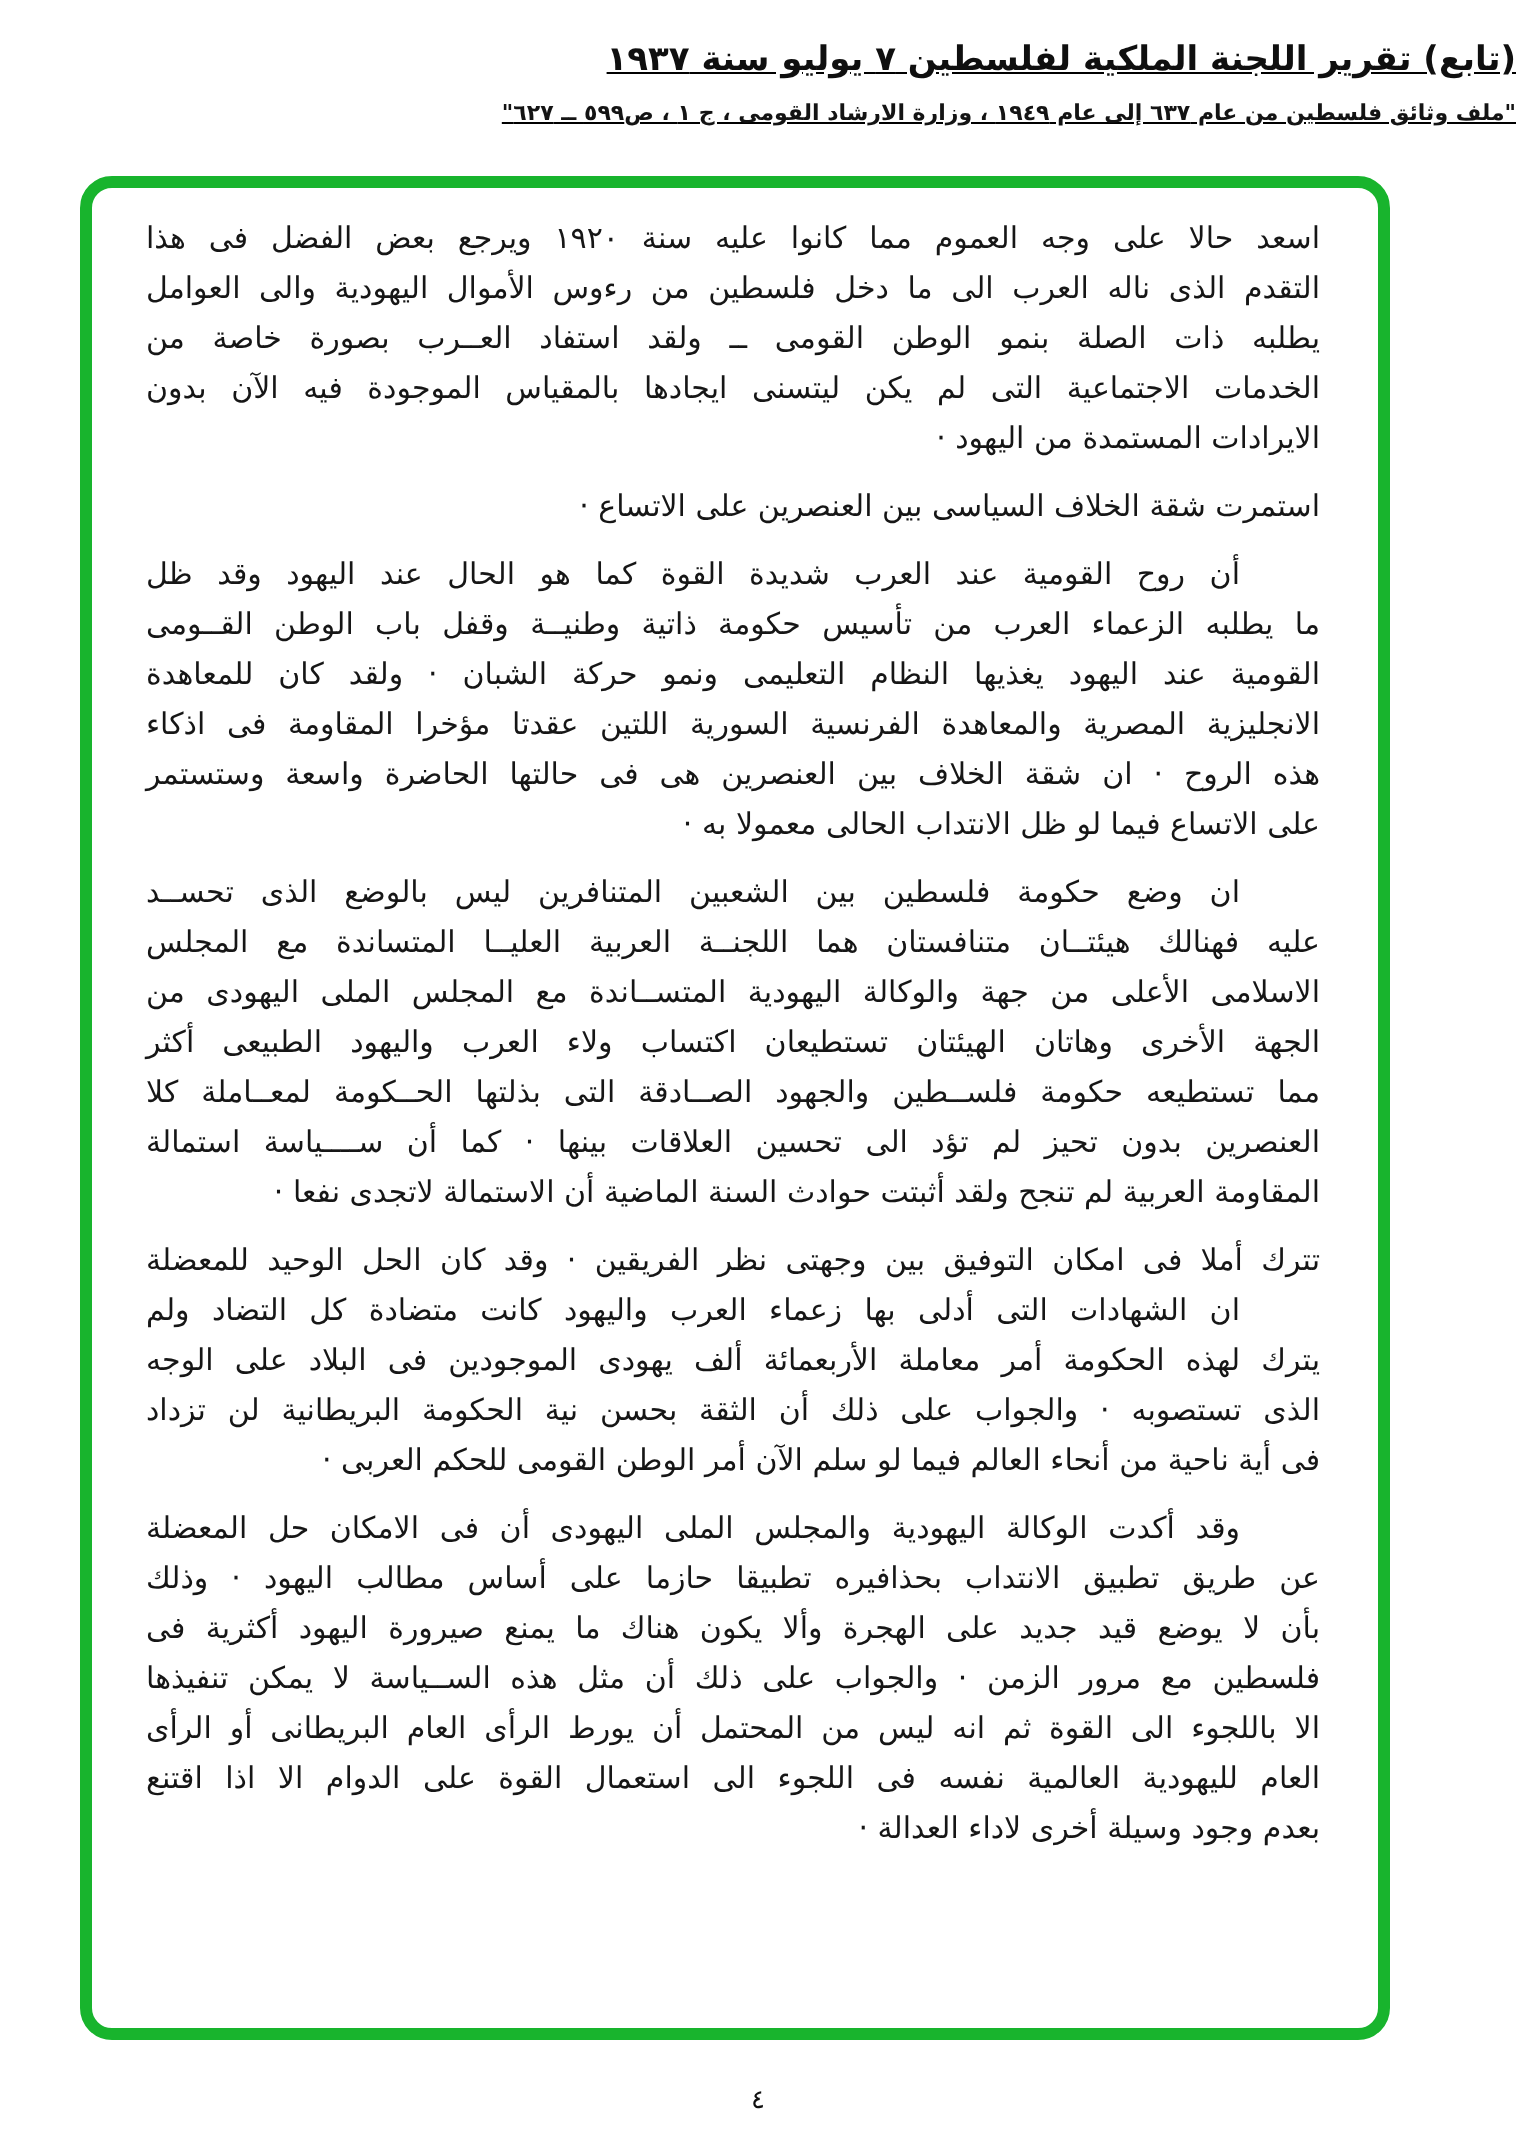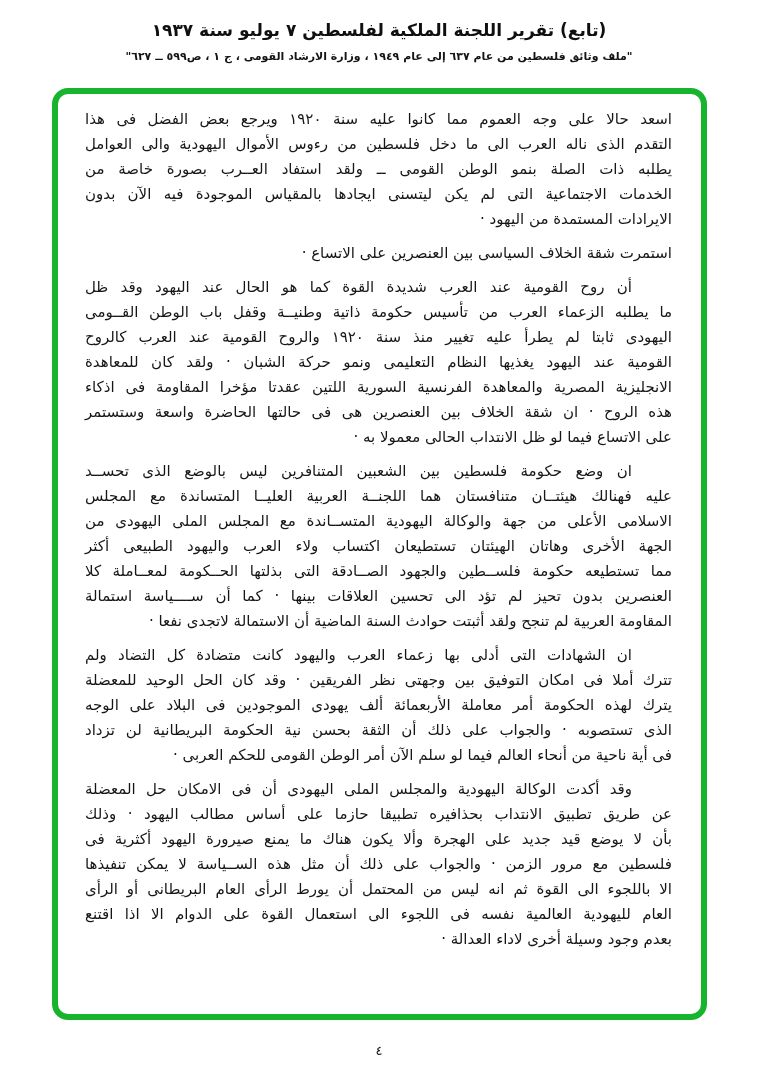--- a/index.html
+++ b/index.html
@@ -4,31 +4,31 @@
 <style>
   html, body { margin:0; padding:0; background:#ffffff; }
   .page {
     position:relative;
     width:758px; height:1078px;
     background:#ffffff;
     font-family:"DejaVu Sans", sans-serif;
     overflow:hidden;
     margin:0 auto;
   }
-  .header { position:absolute; top:20px; left:0; right:0; text-align:center; direction:rtl; }
+  .header { position:absolute; top:20px; left:0; right:0; direction:rtl;text-decoration:underline; }
   .doc-title {
     font-size:17px; font-weight:bold; color:#0f0f0f;
     letter-spacing:0; margin:0;
   }
   .doc-source {
     margin-top:10px;
     font-size:11px; font-weight:bold; color:#141414;
   }
   .content-frame {
-    position:absolute; left:52px; top:88px;
+    position:absolute; left:40px; top:88px;
     width:655px; height:932px;
     box-sizing:border-box;
     border:6px solid #18b42d;
     border-radius:16px;
     background:#ffffff;
   }
   .document-body {
     position:absolute; top:0; left:0; right:0; bottom:0;
     padding:13px 29px 0 27px;
     direction:rtl;
@@ -69,38 +69,37 @@
           <div class="line">يطلبه ذات الصلة بنمو الوطن القومى ــ ولقد استفاد العــرب بصورة خاصة من</div>
           <div class="line">الخدمات الاجتماعية التى لم يكن ليتسنى ايجادها بالمقياس الموجودة فيه الآن بدون</div>
           <div class="line last">الايرادات المستمدة من اليهود ·</div>
         </div>
         <div class="paragraph">
           <div class="line last">استمرت شقة الخلاف السياسى بين العنصرين على الاتساع ·</div>
         </div>
         <div class="paragraph">
           <div class="line indent">أن روح القومية عند العرب شديدة القوة كما هو الحال عند اليهود وقد ظل</div>
           <div class="line">ما يطلبه الزعماء العرب من تأسيس حكومة ذاتية وطنيــة وقفل باب الوطن القــومى</div>
-          <div class="line">اليهودى ثابتا لم يطرأ عليه تغيير منذ سنة ١٩٢٠ والروح القومية عند العرب كالروح</div>
           <div class="line">القومية عند اليهود يغذيها النظام التعليمى ونمو حركة الشبان · ولقد كان للمعاهدة</div>
           <div class="line">الانجليزية المصرية والمعاهدة الفرنسية السورية اللتين عقدتا مؤخرا المقاومة فى اذكاء</div>
           <div class="line">هذه الروح · ان شقة الخلاف بين العنصرين هى فى حالتها الحاضرة واسعة وستستمر</div>
           <div class="line last">على الاتساع فيما لو ظل الانتداب الحالى معمولا به ·</div>
         </div>
         <div class="paragraph">
           <div class="line indent">ان وضع حكومة فلسطين بين الشعبين المتنافرين ليس بالوضع الذى تحســد</div>
           <div class="line">عليه فهنالك هيئتــان متنافستان هما اللجنــة العربية العليــا المتساندة مع المجلس</div>
           <div class="line">الاسلامى الأعلى من جهة والوكالة اليهودية المتســاندة مع المجلس الملى اليهودى من</div>
           <div class="line">الجهة الأخرى وهاتان الهيئتان تستطيعان اكتساب ولاء العرب واليهود الطبيعى أكثر</div>
           <div class="line">مما تستطيعه حكومة فلســطين والجهود الصــادقة التى بذلتها الحــكومة لمعــاملة كلا</div>
           <div class="line">العنصرين بدون تحيز لم تؤد الى تحسين العلاقات بينها · كما أن ســــياسة استمالة</div>
           <div class="line last">المقاومة العربية لم تنجح ولقد أثبتت حوادث السنة الماضية أن الاستمالة لاتجدى نفعا ·</div>
         </div>
         <div class="paragraph">
+          <div class="line">تترك أملا فى امكان التوفيق بين وجهتى نظر الفريقين · وقد كان الحل الوحيد للمعضلة</div>
           <div class="line indent">ان الشهادات التى أدلى بها زعماء العرب واليهود كانت متضادة كل التضاد ولم</div>
-          <div class="line">تترك أملا فى امكان التوفيق بين وجهتى نظر الفريقين · وقد كان الحل الوحيد للمعضلة</div>
           <div class="line">يترك لهذه الحكومة أمر معاملة الأربعمائة ألف يهودى الموجودين فى البلاد على الوجه</div>
           <div class="line">الذى تستصوبه · والجواب على ذلك أن الثقة بحسن نية الحكومة البريطانية لن تزداد</div>
           <div class="line last">فى أية ناحية من أنحاء العالم فيما لو سلم الآن أمر الوطن القومى للحكم العربى ·</div>
         </div>
         <div class="paragraph">
           <div class="line indent">وقد أكدت الوكالة اليهودية والمجلس الملى اليهودى أن فى الامكان حل المعضلة</div>
           <div class="line">عن طريق تطبيق الانتداب بحذافيره تطبيقا حازما على أساس مطالب اليهود · وذلك</div>
           <div class="line">بأن لا يوضع قيد جديد على الهجرة وألا يكون هناك ما يمنع صيرورة اليهود أكثرية فى</div>
           <div class="line">فلسطين مع مرور الزمن · والجواب على ذلك أن مثل هذه الســياسة لا يمكن تنفيذها</div>
           <div class="line">الا باللجوء الى القوة ثم انه ليس من المحتمل أن يورط الرأى العام البريطانى أو الرأى</div>

